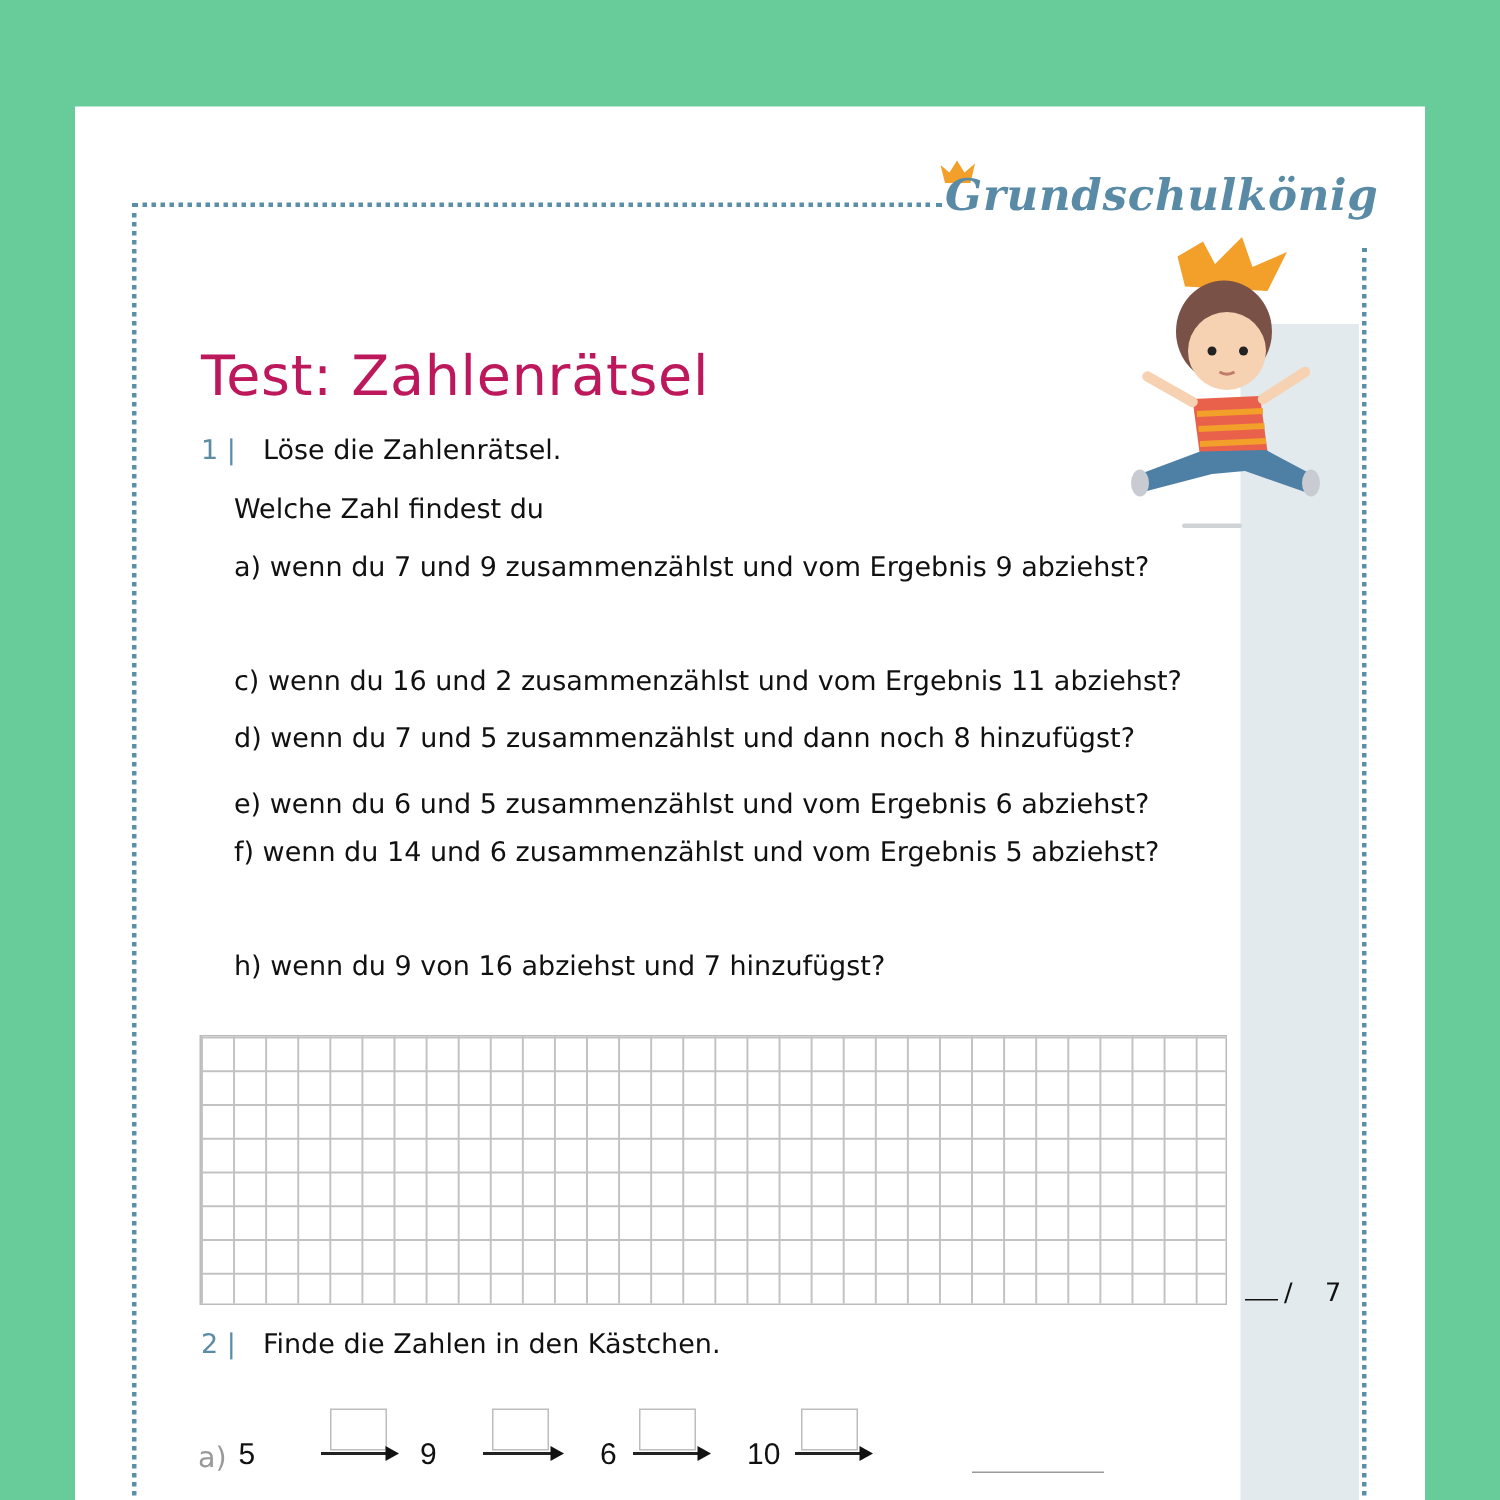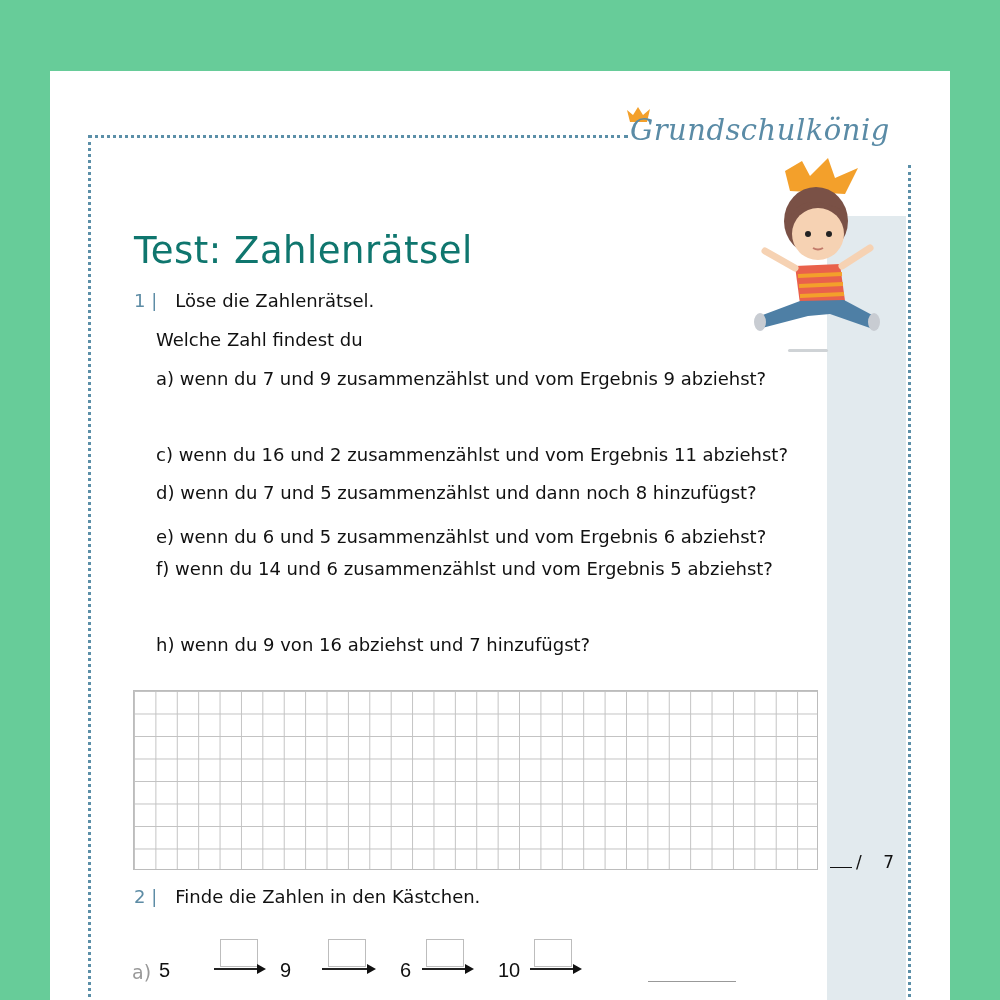--- a/index.html
+++ b/index.html
@@ -25,27 +25,27 @@
     position: absolute; left: 858px; top: 94px; width: 0; height: 850px;
     border-left: 3px dotted #5b8fa8;
   }
   .side-panel {
     position: absolute; left: 777px; top: 145px; width: 79px; height: 800px;
     background: #e2eaee;
   }
   .logo {
     position: absolute; left: 580px; top: 42px;
     font-family: "DejaVu Serif", serif; font-style: italic;
-    font-size: 29px; color: #5a8ba6; letter-spacing: 0.5px;
+    font-size: 29px; color: #5a8ba6; letter-spacing: 0.5px; font-weight: bold;
   }
   .logo-crown { position: absolute; left: 577px; top: 35px; }
   .mascot { position: absolute; left: 700px; top: 85px; }
   .title {
     position: absolute; left: 84px; top: 158px;
-    font-size: 37px; color: #0f766e; letter-spacing: 0.5px;
+    font-size: 37px; color: #be185d; letter-spacing: 0.5px;
   }
   .task-head {
     position: absolute; left: 84px; font-size: 18px; color: #111;
   }
   .task-num { color: #5d8ca5; margin-right: 18px; }
   .line { position: absolute; left: 84px; font-size: 18px; color: #111; white-space: nowrap; margin-left: 22px; }
   .grid {
     position: absolute; left: 83px; top: 619px; width: 685px; height: 180px;
     border: 1.5px solid #bcbcbc; box-sizing: border-box;
     background-image:

